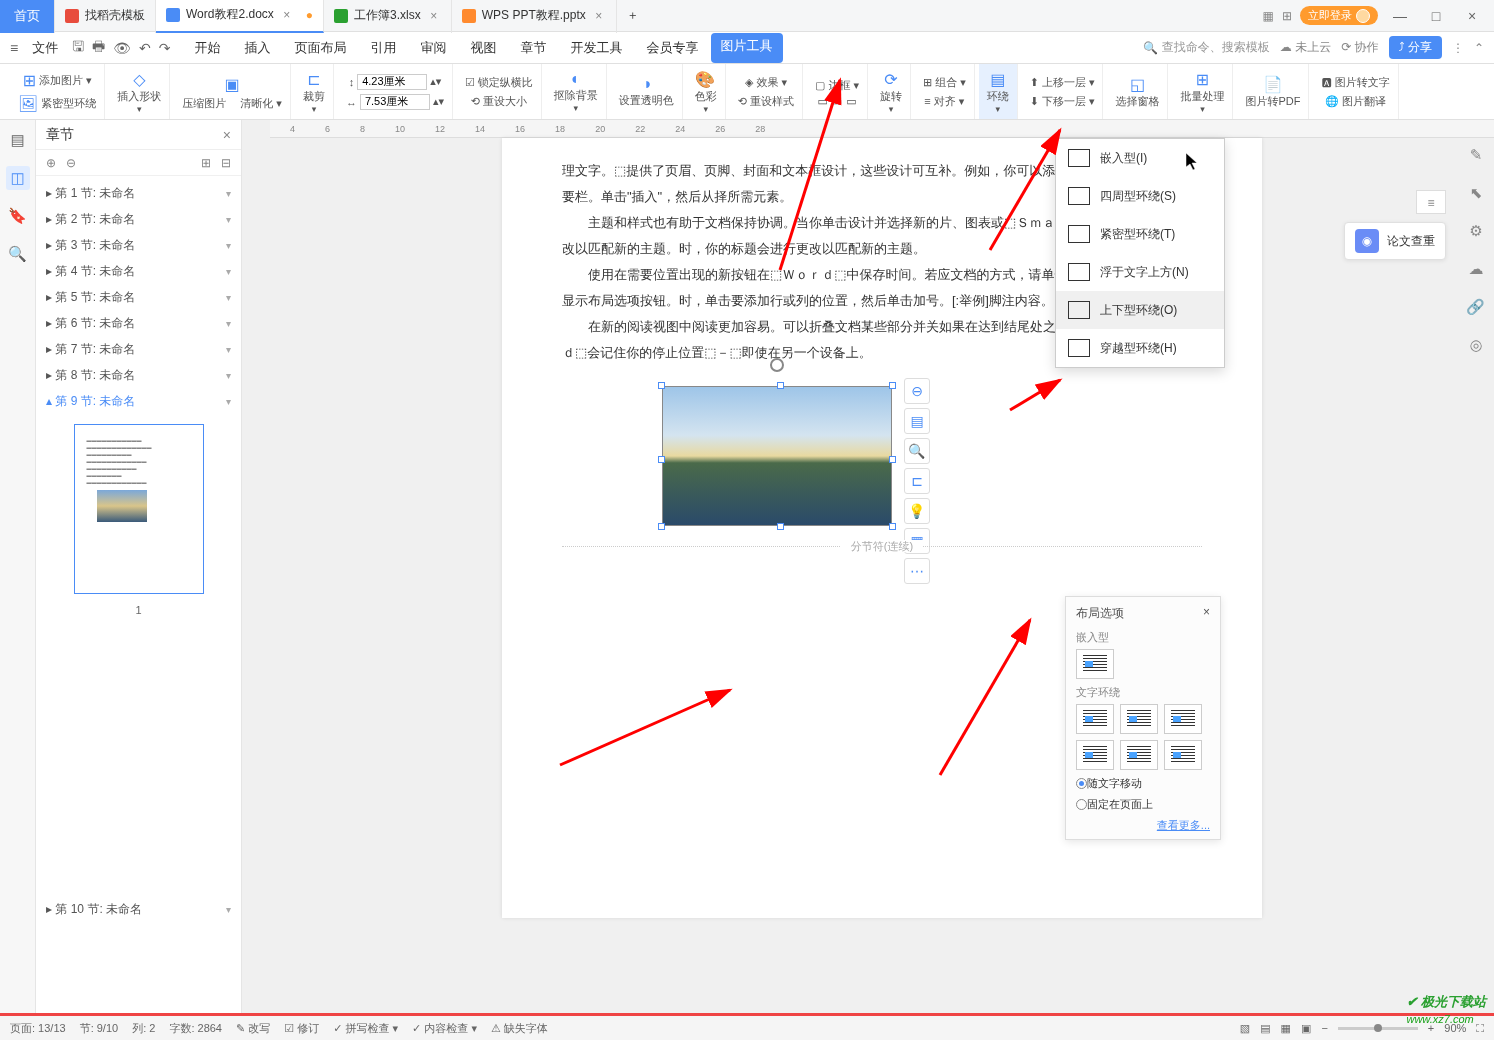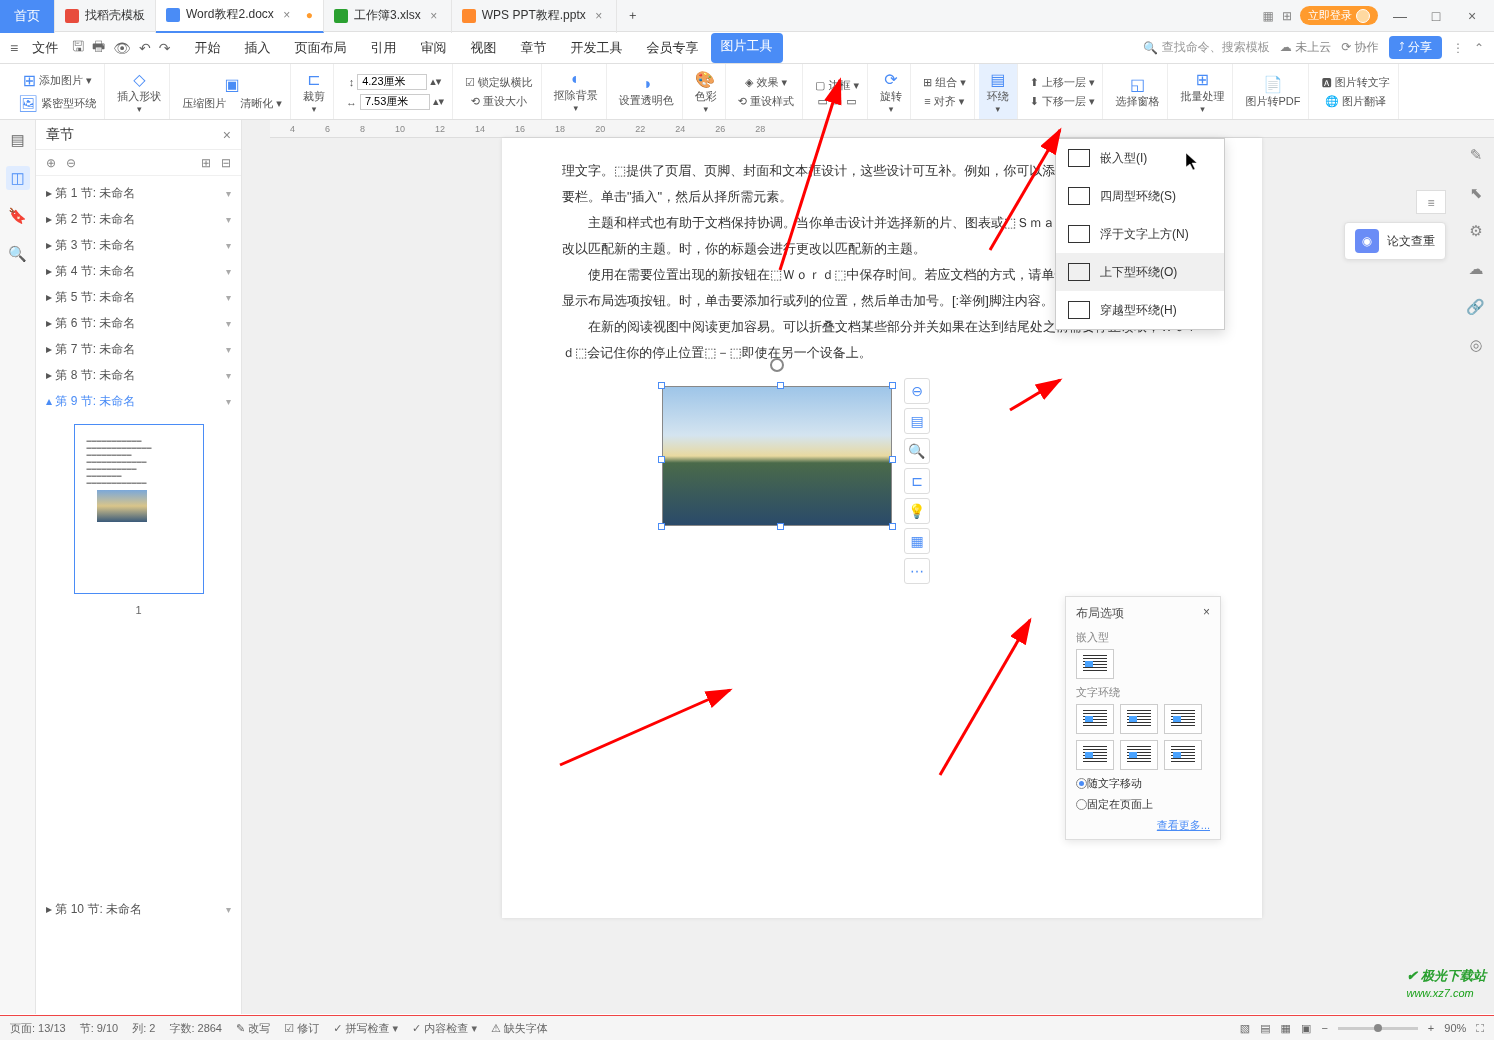--- a/index.html
+++ b/index.html
@@ -92,32 +92,32 @@
 .radio-dot.checked::after { content: ''; display: block; width: 5px; height: 5px; background: #4a8cf6; border-radius: 50%; margin: 2px; }
 .more-link { color: #4a8cf6; font-size: 11px; text-align: right; margin-top: 6px; text-decoration: underline; }
 
 
 .right-strip { position: absolute; right: 0; top: 140px; width: 36px; display: flex; flex-direction: column; gap: 20px; align-items: center; padding-top: 6px; }
 .rstrip-ico { color: #888; font-size: 15px; }
 .essay-btn { position: absolute; right: 48px; top: 222px; background: #fff; border: 1px solid #e0e0e0; border-radius: 4px; padding: 6px 10px; display: flex; align-items: center; gap: 8px; box-shadow: 0 1px 4px rgba(0,0,0,.08); }
 .essay-ico { width: 24px; height: 24px; background: #6a8cf6; border-radius: 4px; color: #fff; display: flex; align-items: center; justify-content: center; }
 
 
-.statusbar { position: absolute; bottom: 0; left: 0; right: 0; height: 24px; background: #f5f5f5; border-top: 1px solid #ef4444; display: flex; align-items: center; padding: 12px 10px; font-size: 11px; color: #666; gap: 14px; }
+.statusbar { position: absolute; bottom: 0; left: 0; right: 0; height: 24px; background: #f5f5f5; border-top: 3px solid #ef4444; display: flex; align-items: center; padding: 12px 10px; font-size: 11px; color: #666; gap: 14px; }
 .statusbar .right { margin-left: auto; display: flex; align-items: center; gap: 10px; }
 .zoom-slider { width: 80px; height: 3px; background: #ccc; position: relative; }
 .zoom-slider::after { content: ''; position: absolute; width: 8px; height: 8px; background: #888; border-radius: 50%; top: -3px; left: 45%; }
 
 
 .arrow { position: absolute; pointer-events: none; }
 .arrow-line { stroke: #ff0000; stroke-width: 3; fill: none; }
 .arrow-head { fill: #ff0000; }
 
 
-.watermark { position: absolute; right: 8px; bottom: 40px; font-size: 13px; font-style: italic; }
+.watermark { position: absolute; right: 8px; bottom: 14px; font-size: 13px; font-style: italic; }
 .watermark .logo { color: #2aa030; font-weight: bold; }
 .watermark .url { color: #18a018; font-size: 11px; }
 
 .cursor-ptr { position: absolute; width: 14px; height: 18px; }
 </style>
 </head>
 <body>
 
 <div class="titlebar">
   <div class="tab home">
@@ -420,32 +420,37 @@
         <div class="float-tools">
           <div class="float-btn">⊖</div>
           <div class="float-btn">▤</div>
           <div class="float-btn">🔍</div>
           <div class="float-btn">⊏</div>
           <div class="float-btn">💡</div>
           <div class="float-btn">▦</div>
           <div class="float-btn">⋯</div>
         </div>
       </div>
+      <div class="section-break"><span>分节符(连续)</span></div>
     </div>
   </div>
 </div>
 
 <div class="wrap-menu">
   <div class="wrap-item">
       <span class="wrap-ico"></span>
       <span>嵌入型(I)</span>
     </div>
   <div class="wrap-item">
       <span class="wrap-ico"></span>
       <span>四周型环绕(S)</span>
+    </div>
+  <div class="wrap-item">
+      <span class="wrap-ico"></span>
+      <span>紧密型环绕(T)</span>
     </div>
   <div class="wrap-item">
       <span class="wrap-ico"></span>
       <span>浮于文字上方(N)</span>
     </div>
   <div class="wrap-item hover">
       <span class="wrap-ico"></span>
       <span>上下型环绕(O)</span>
     <svg class="cursor-ptr" style="left:130px;top:14px" viewBox="0 0 14 18">
         <path d="M0 0 L0 14 L4 11 L7 17 L9 16 L6 10 L11 10 Z" fill="#000" stroke="#fff" stroke-width="0.5"></path>

